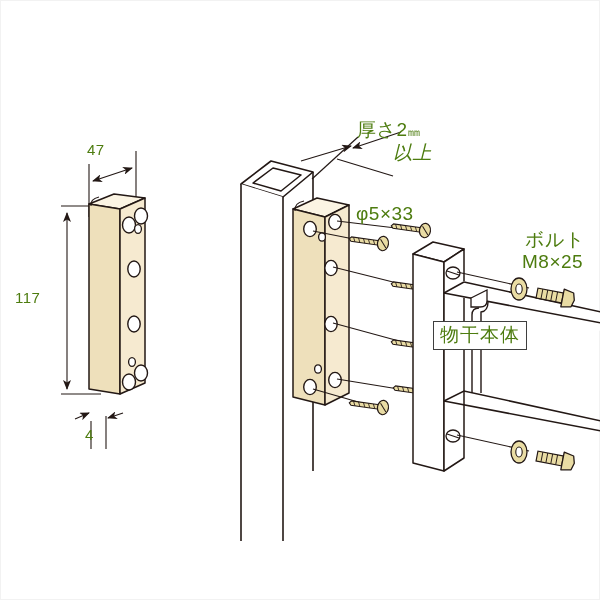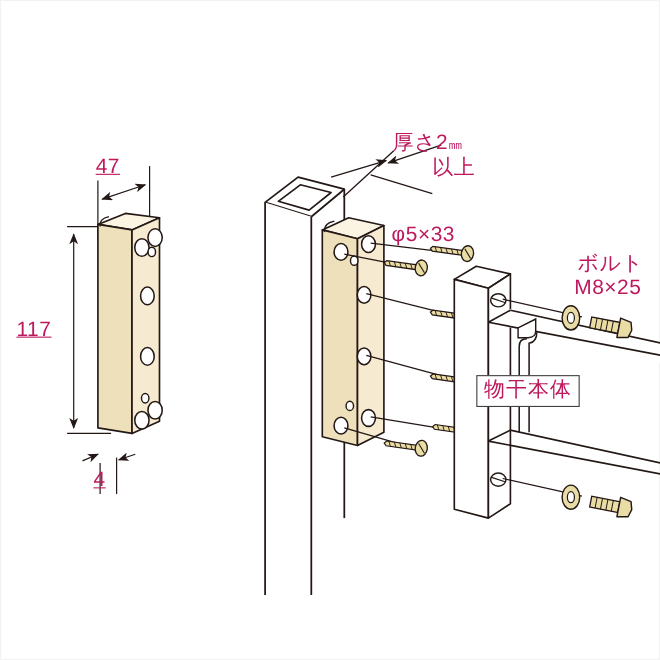--- a/index.html
+++ b/index.html
@@ -21,29 +21,28 @@
     box-sizing: border-box;
     border: 1px solid #f2f2f2;
   }
   #diagram {
     position: absolute;
     left: 0;
     top: 0;
   }
   .lbl {
     position: absolute;
-    color: #be185d;
+    color: #4d7c0f;
     font-family: "Liberation Sans", sans-serif;
     white-space: nowrap;
     line-height: 1.18;
     letter-spacing: 0.5px;
   }
   .num {
-    font-size: 19px;
-    text-decoration: underline;
+    font-size: 15px;
   }
   .jp {
     font-size: 19px;
   }
   .jp-small {
     font-size: 18px;
   }
   .boxed {
     border: 1.4px solid #3f3f3f;
     background: #ffffff;
@@ -255,22 +254,22 @@
   <div class="lbl num" style="left:86px; top:140px;">47</div>
 
   <div class="lbl num" style="left:14px; top:288px;">117</div>
 
   <div class="lbl num" style="left:84px; top:425px;">4</div>
 
 
   <div class="lbl jp" style="left:356px; top:118px;">
     <span>厚さ2</span><span class="mm">㎜</span>
   </div>
-  <div class="lbl jp" style="left:392px; top:141px;">以上</div>
+  <div class="lbl jp" style="left:392px; top:141px;font-style:italic;">以上</div>
 
   <div class="lbl jp" style="left:355px; top:202px;">φ5×33</div>
 
   <div class="lbl jp" style="left:524px; top:228px;">ボルト</div>
   <div class="lbl jp" style="left:521px; top:250px;text-align:right;">M8×25</div>
 
-  <div class="lbl boxed" style="left:432px; top:340px;">物干本体</div>
+  <div class="lbl boxed" style="left:432px; top:320px;">物干本体</div>
 
 </div>
 
 </body></html>

